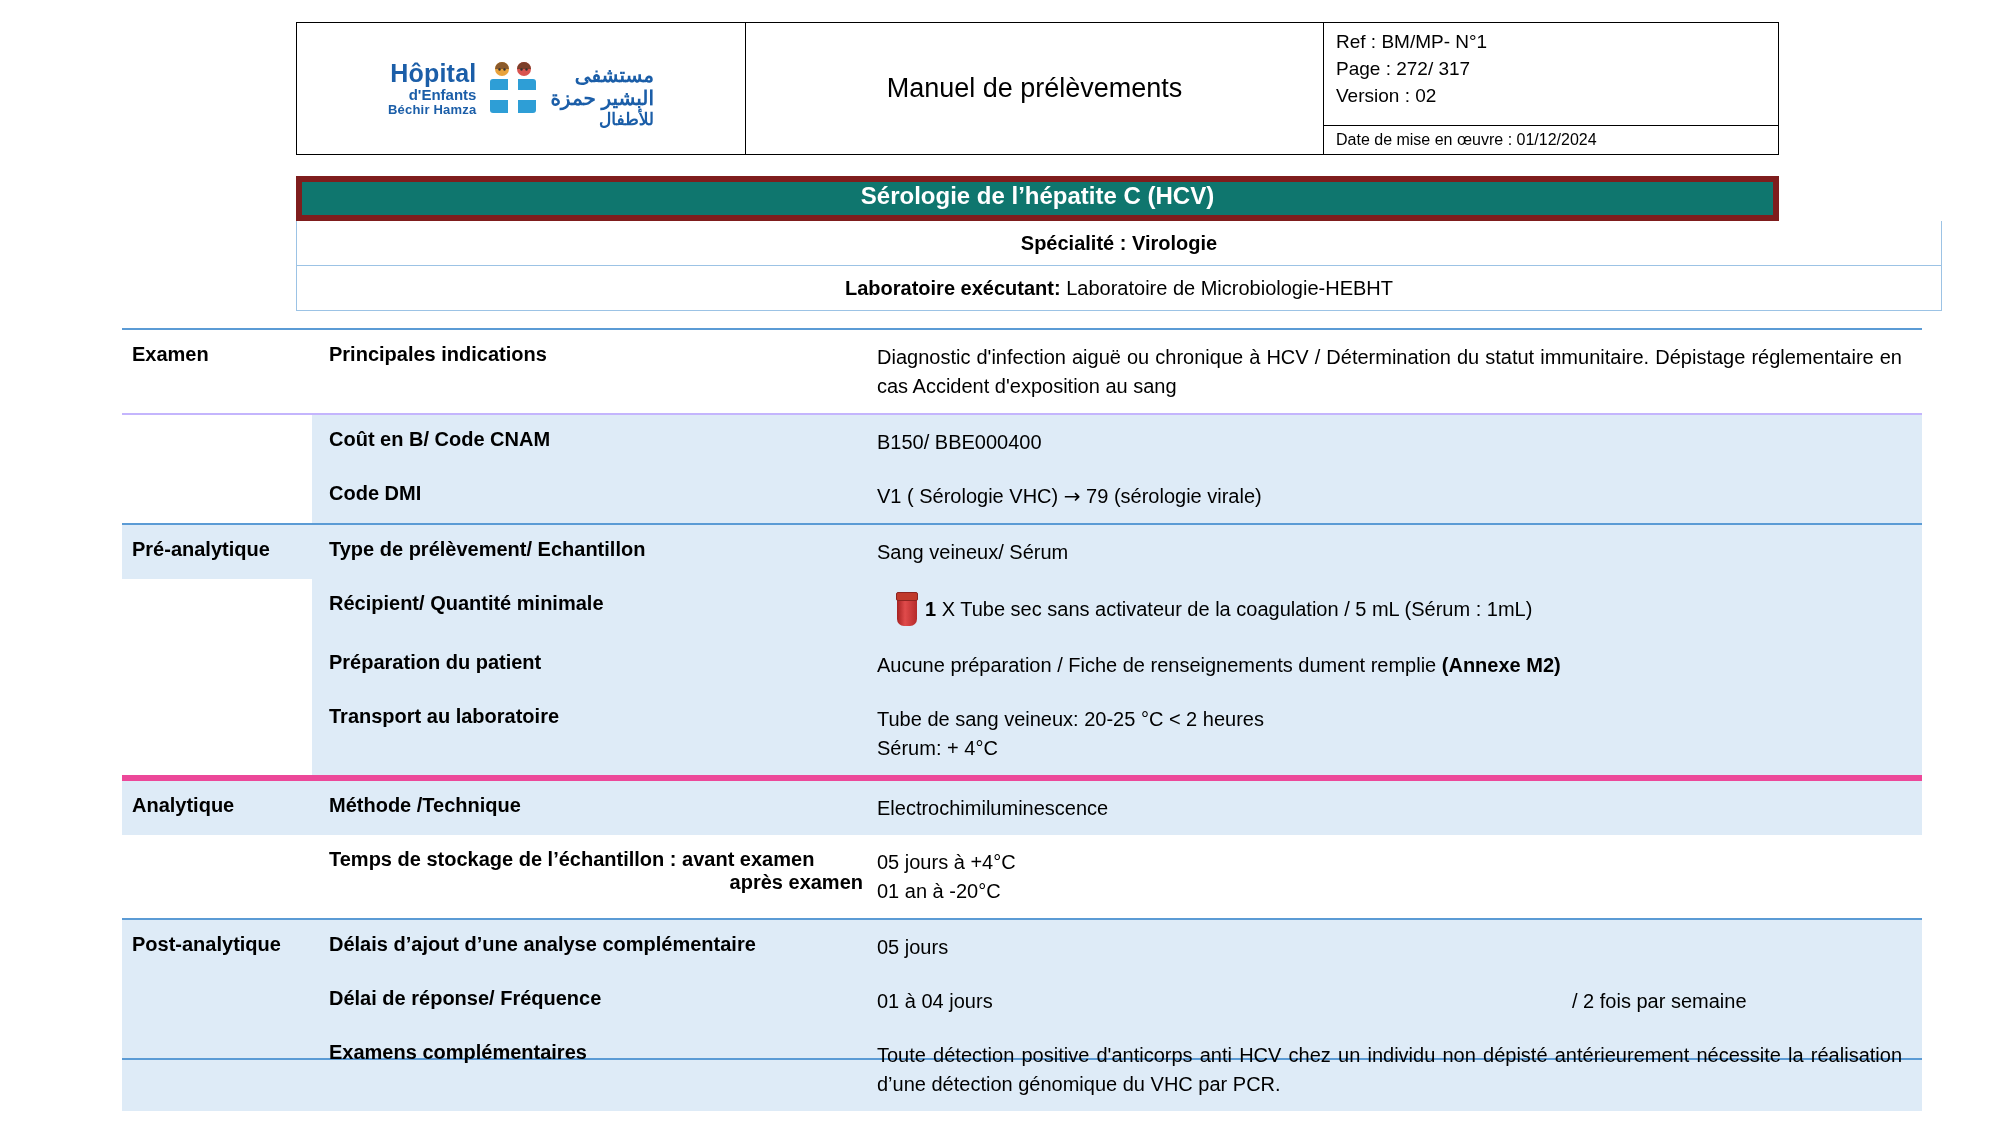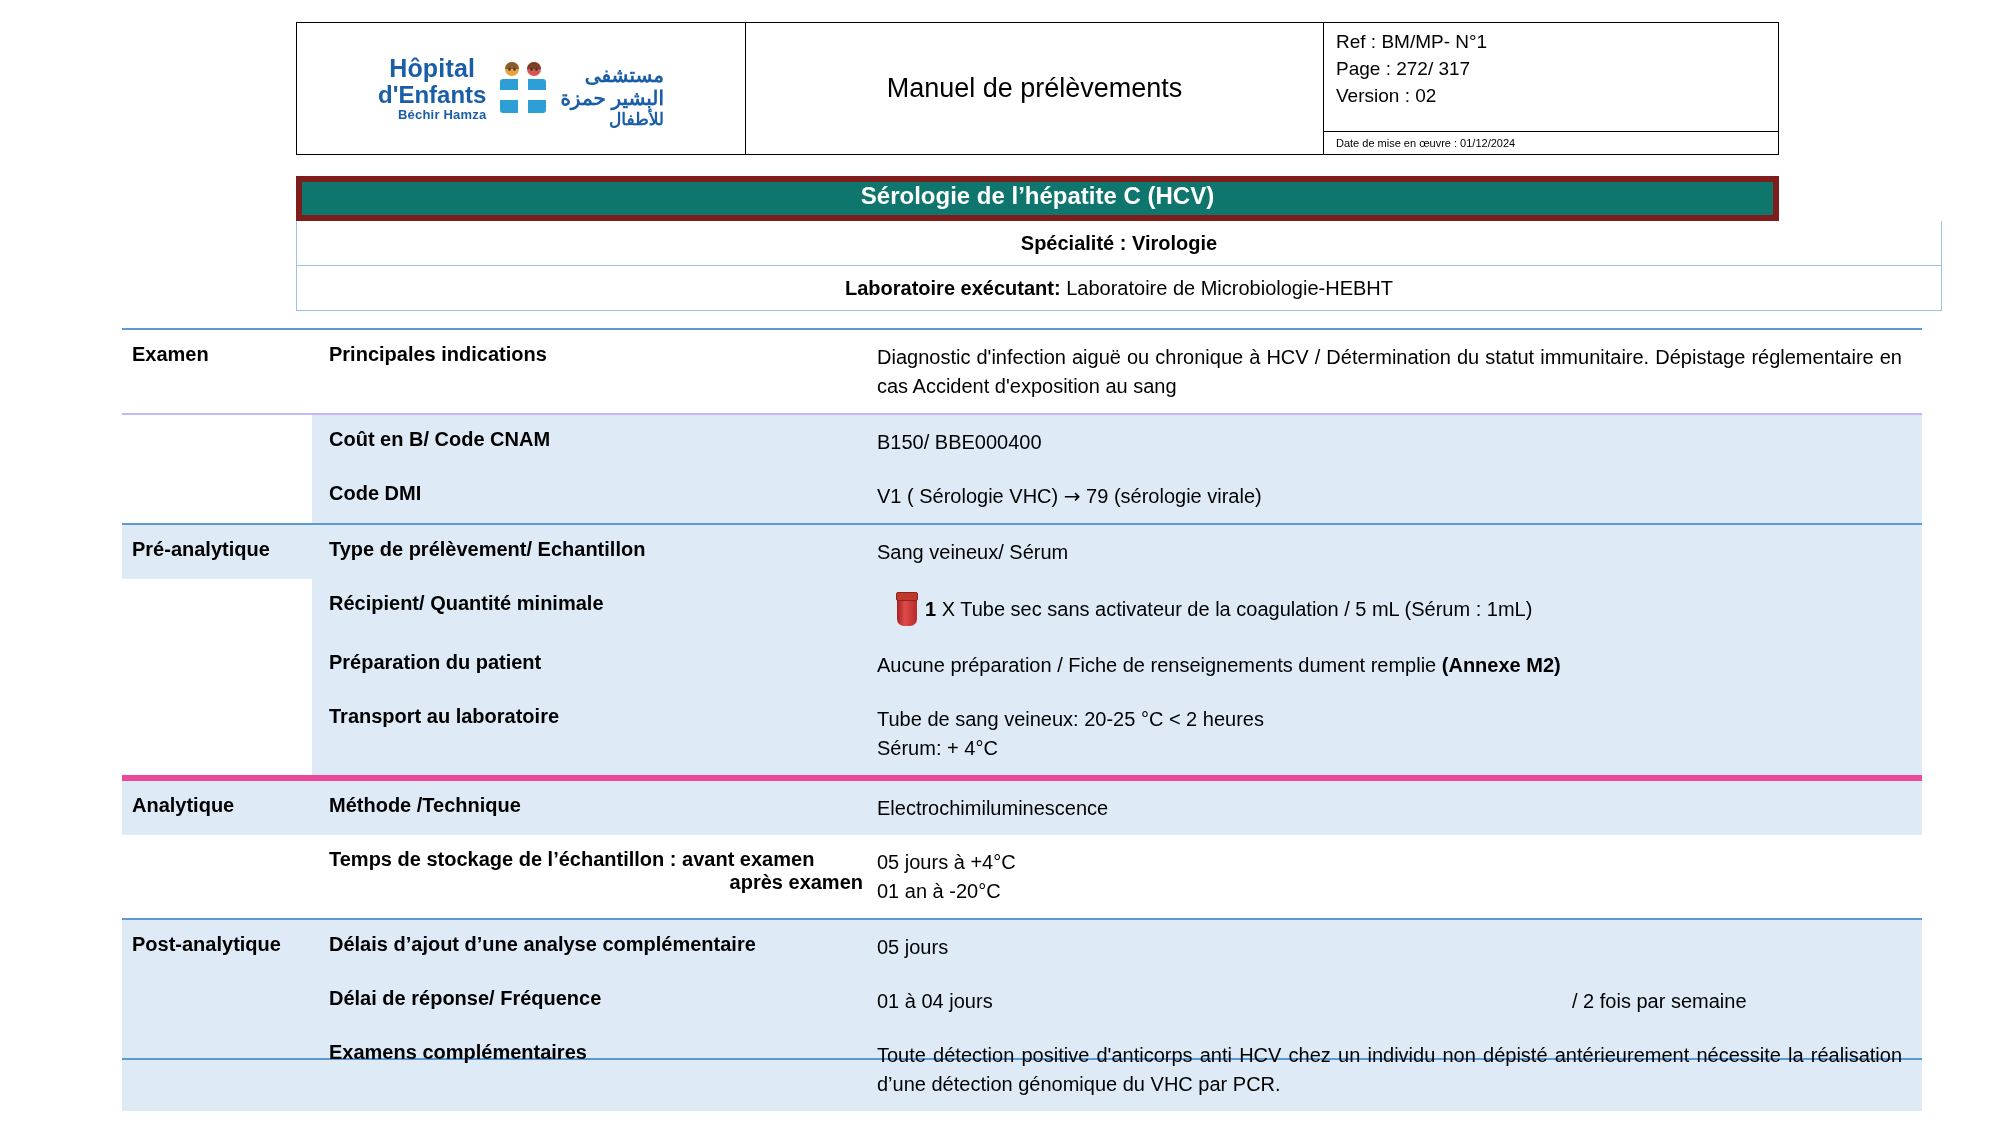--- a/index.html
+++ b/index.html
@@ -63,38 +63,38 @@
   .meta-lines {
     padding: 6px 0 2px 12px;
     flex: 1;
   }
   .meta-lines div {
     font-size: 19px;
     line-height: 1.42;
   }
   .meta-date {
     border-top: 1.5px solid #000;
-    font-size: 11px;
+    font-size: 16px;
     padding: 5px 0 5px 12px;
   }
 
   
   .logo-wrap {
     display: flex;
     align-items: center;
     gap: 6px;
   }
   .logo-fr {
     text-align: right;
     line-height: 1.08;
     color: #1b5ea8;
     font-weight: bold;
   }
-  .logo-fr .l1 { font-size: 25px; letter-spacing: .2px; text-align: center;}
-  .logo-fr .l2 { font-size: 24px; }
+  .logo-fr .l1 { font-size: 25px; letter-spacing: .2px;}
+  .logo-fr .l2 { font-size: 15px; }
   .logo-fr .l3 { font-size: 13px; letter-spacing: .2px;}
   .logo-mark {
     position: relative;
     width: 62px;
     height: 62px;
   }
   .logo-ar {
     text-align: right;
     line-height: 1.15;
     color: #1b5ea8;

